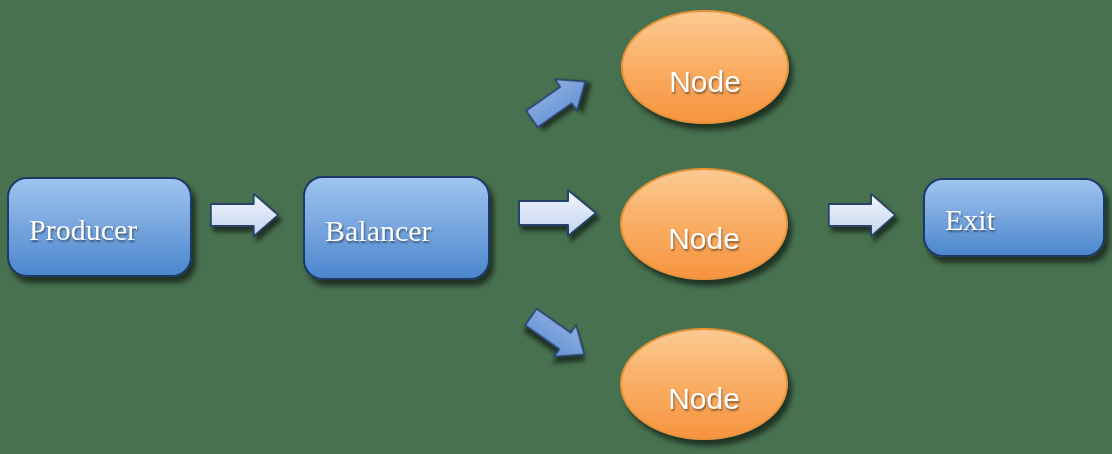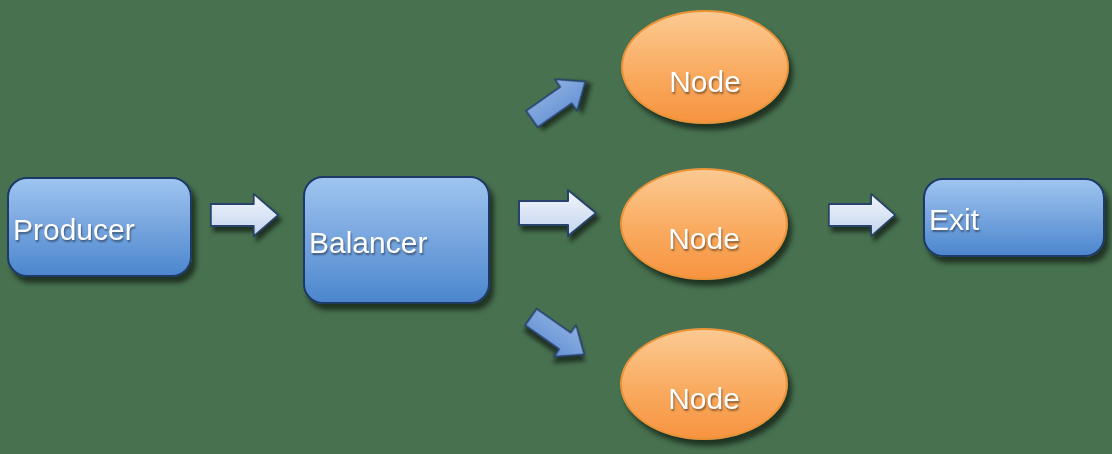--- a/index.html
+++ b/index.html
@@ -19,21 +19,22 @@
     position: absolute;
     box-sizing: border-box;
     display: flex;
     align-items: center;
   }
   .box {
     border-radius: 20px;
     background: linear-gradient(180deg, #9ec5f1 0%, #7ba8e0 45%, #5890d3 85%, #4e86ce 100%);
     border: 2px solid #1d3a66;
     box-shadow: 4px 6px 5px rgba(0,0,0,0.55);
-    padding-left: 4px;
+    padding-left: 20px;
+    font-family: Liberation Serif, serif;
   }
   .ellipse {
     border-radius: 50%;
     background: linear-gradient(180deg, #fcca92 0%, #f9ab60 55%, #f79440 100%);
     border: 2px solid #ea9339;
     box-shadow: 4px 6px 5px rgba(0,0,0,0.55);
     justify-content: center;
   }
   .label {
     color: #ffffff;
@@ -71,21 +72,21 @@
   <svg class="arrow" style="left:210px; top:192px;" width="70" height="46" viewBox="0 0 80 50" preserveAspectRatio="none">
     <defs>
       <linearGradient id="ga1" x1="0" y1="0" x2="0" y2="1">
         <stop offset="0" stop-color="#f2f6fc"></stop>
           <stop offset="1" stop-color="#c3d3ee"></stop>
       </linearGradient>
     </defs>
     <polygon points="1,13 50,13 50,2 78,25 50,48 50,37 1,37" fill="url(#ga1)"></polygon>
   </svg>
 
-  <div class="shape box" style="left:303px; top:176px; width:187px; height:128px;">
+  <div class="shape box" style="left:303px; top:176px; width:187px; height:104px;">
     <span class="label">Balancer</span>
   </div>
 
   <svg class="arrow rot-up" style="left:525px; top:79px;" width="68" height="42" viewBox="0 0 80 50" preserveAspectRatio="none">
     <defs>
       <linearGradient id="ga2" x1="0" y1="0" x2="0" y2="1">
         <stop offset="0" stop-color="#8fb0e2"></stop>
           <stop offset="1" stop-color="#6392d4"></stop>
       </linearGradient>
     </defs>

